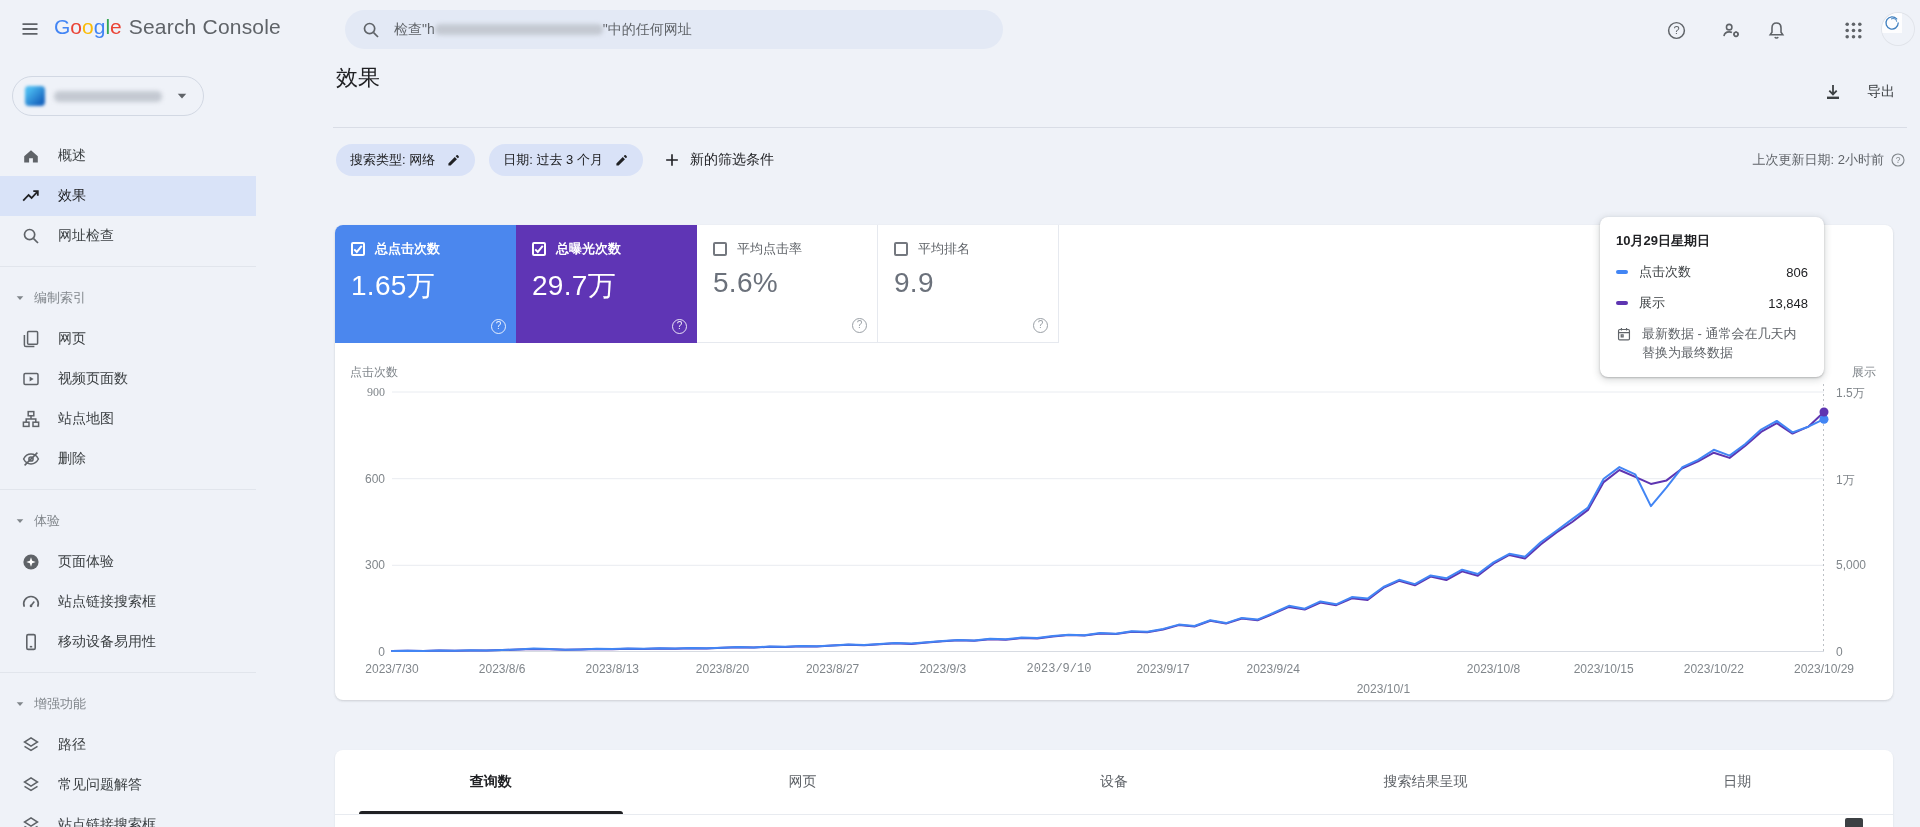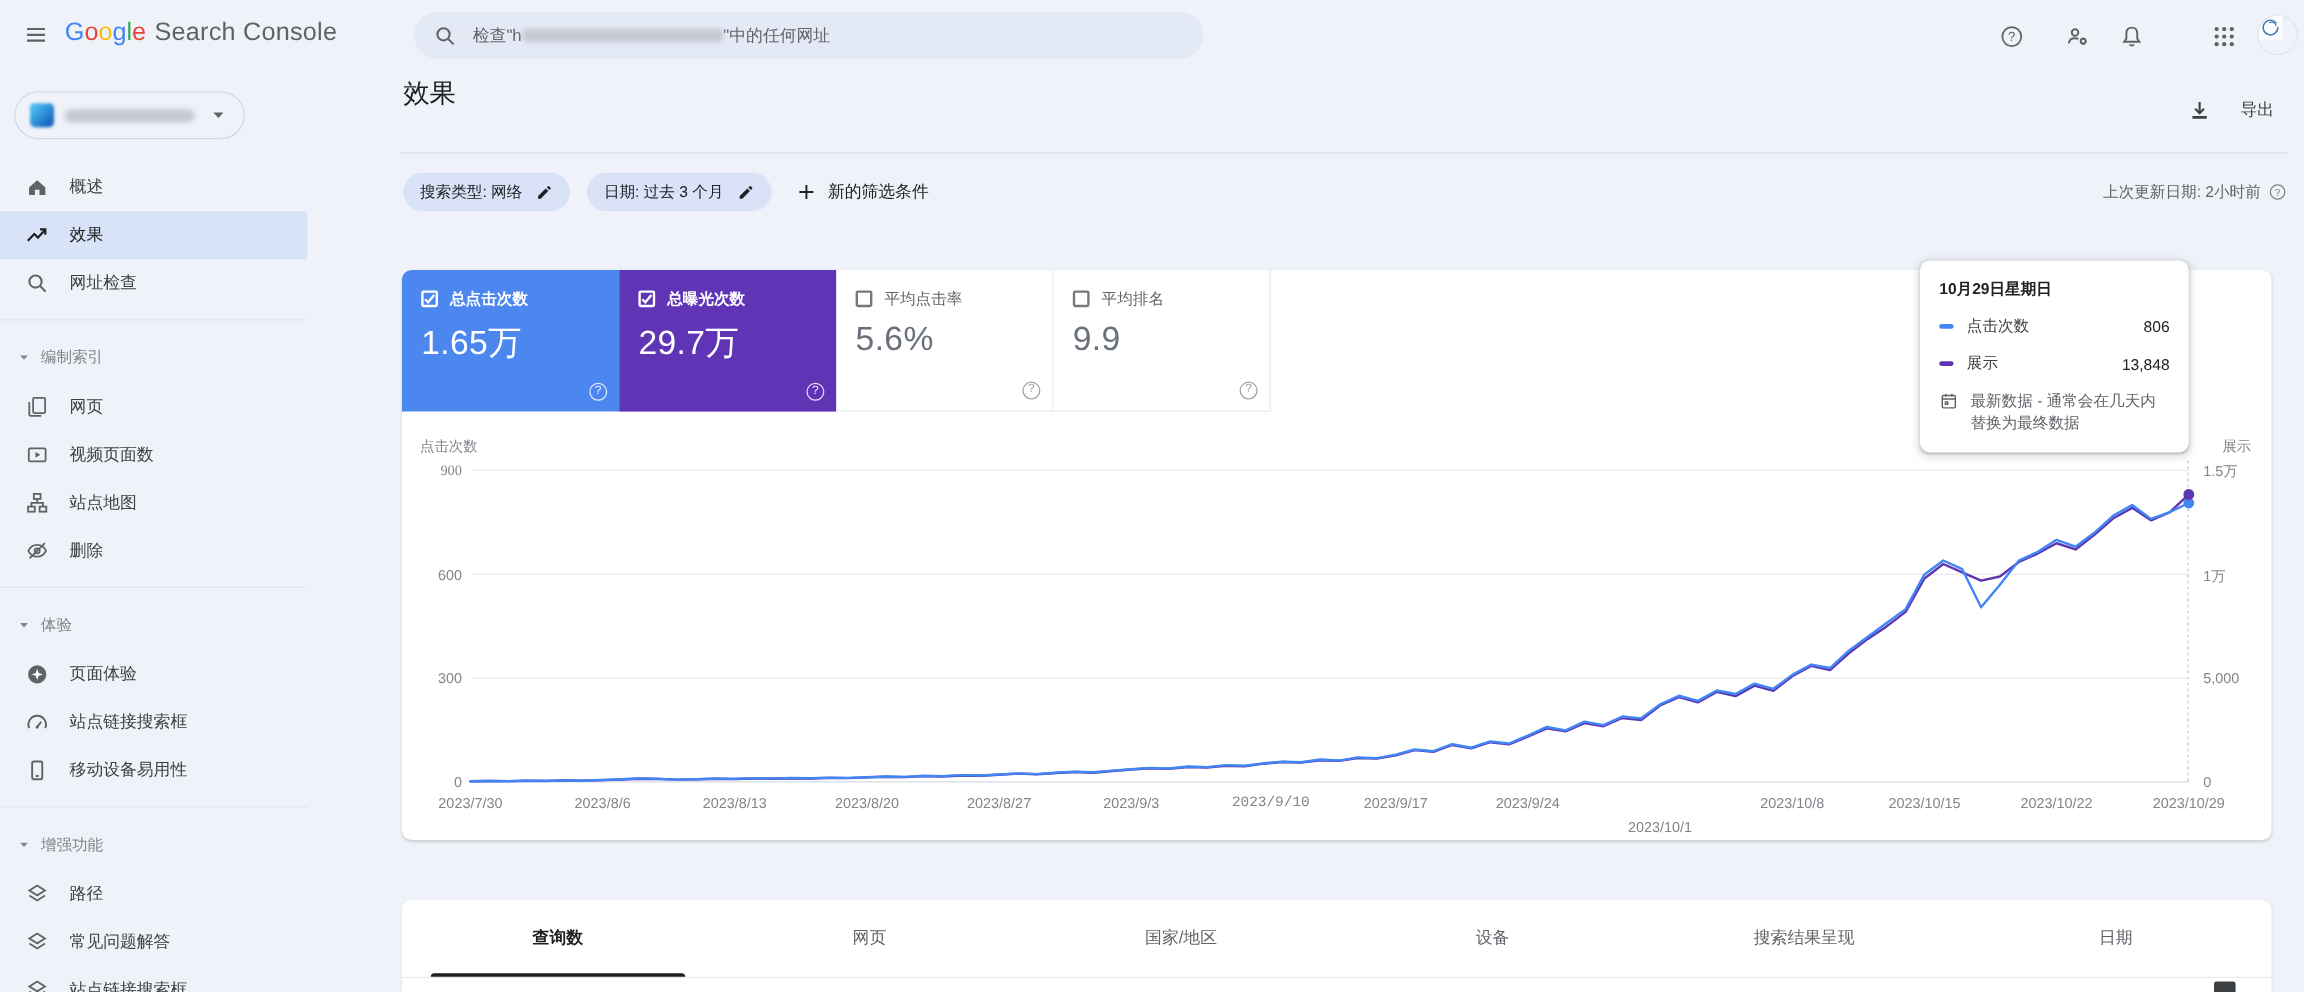--- a/index.html
+++ b/index.html
@@ -505,23 +505,20 @@
 
 <section class="tabs-card">
   <div class="tabs-row">
       <div class="tab active">
         <span>查询数</span>
       </div>
       <div class="tab">
         <span>网页</span>
       </div>
       <div class="tab">
-        <span>国家/地区</span>
-      </div>
-      <div class="tab">
         <span>设备</span>
       </div>
       <div class="tab">
         <span>搜索结果呈现</span>
       </div>
       <div class="tab">
         <span>日期</span>
       </div>
     </div>
   <span class="partial-icon"></span>

